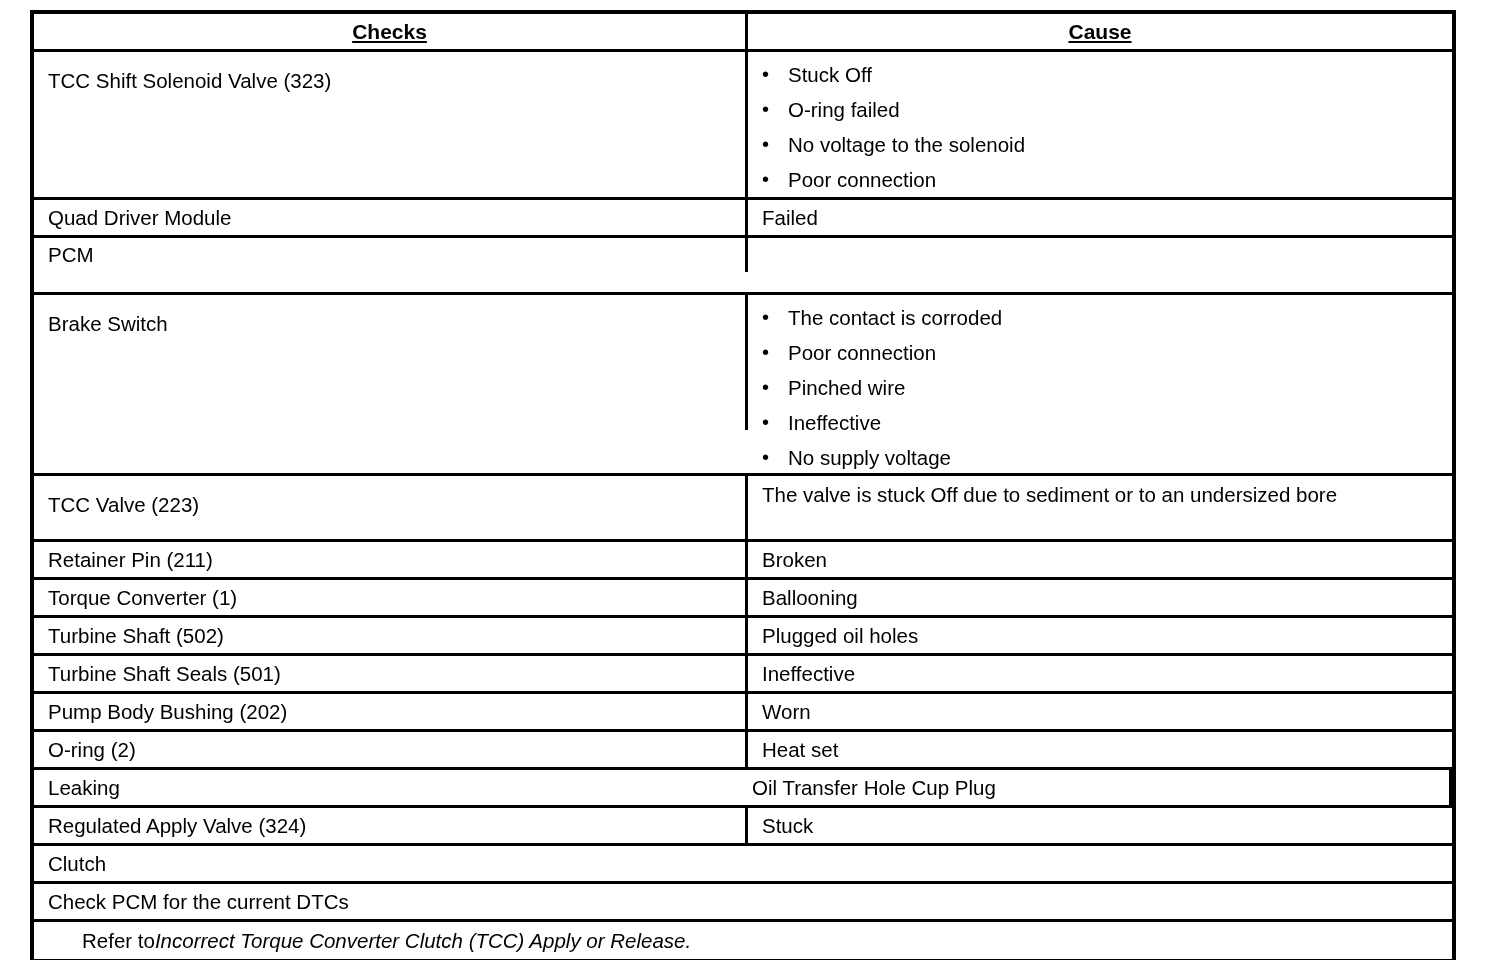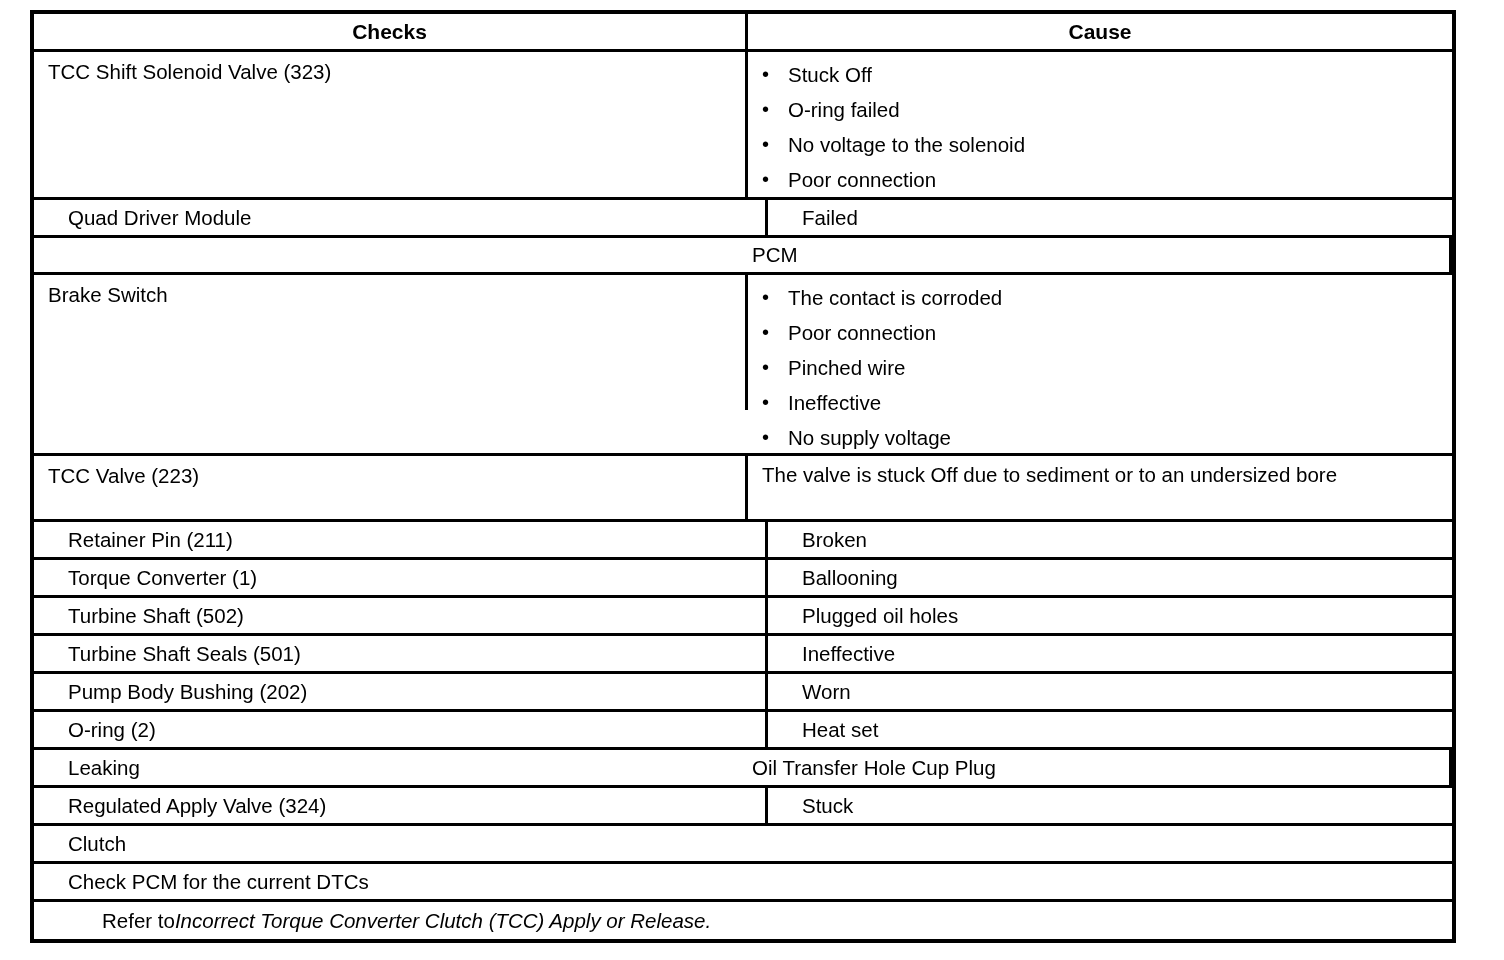--- a/index.html
+++ b/index.html
@@ -28,39 +28,39 @@
     width: 714px;
     border-right: 3px solid #000;
     padding-left: 14px; padding-right: 10px;
   }
   .cell.right {
     flex: 1;
     padding-left: 14px; padding-right: 10px;
   }
 
   
-  .header-row { height: 35px; }
+  .header-row { height: 35px; text-decoration: underline; }
   .header-row .cell {
     font-weight: bold;
     font-size: 21px;
     display: flex; align-items: center; justify-content: center;
     padding: 0;
   }
 
   
   .h-std   { height: 38px; }
-  .h-37    { height: 37px; justify-content: flex-end; }
+  .h-37    { height: 37px; }
   .h-tall1 { height: 148px; }
-  .h-tall2 { height: 138px; }
+  .h-tall2 { height: 138px; margin-top: 20px; }
   .h-2line { height: 66px; margin-top: 43px; }
   .h-f2    { height: 40px; padding-left: 34px; }
 
   
-  .v-center { display: flex; align-items: center; margin-left: 20px; }
-  .v-top    { padding-top: 8px; }
+  .v-center { display: flex; align-items: center; }
+  .v-top    { padding-top: 17px; }
 
   
   .bullets { padding-top: 5px; padding-left: 34px; }
   .bl { height: 35px; display: flex; align-items: center; }
   .bu {
     width: 26px;
     font-size: 20px;
     display: inline-block;
     flex: 0 0 26px;
   }

